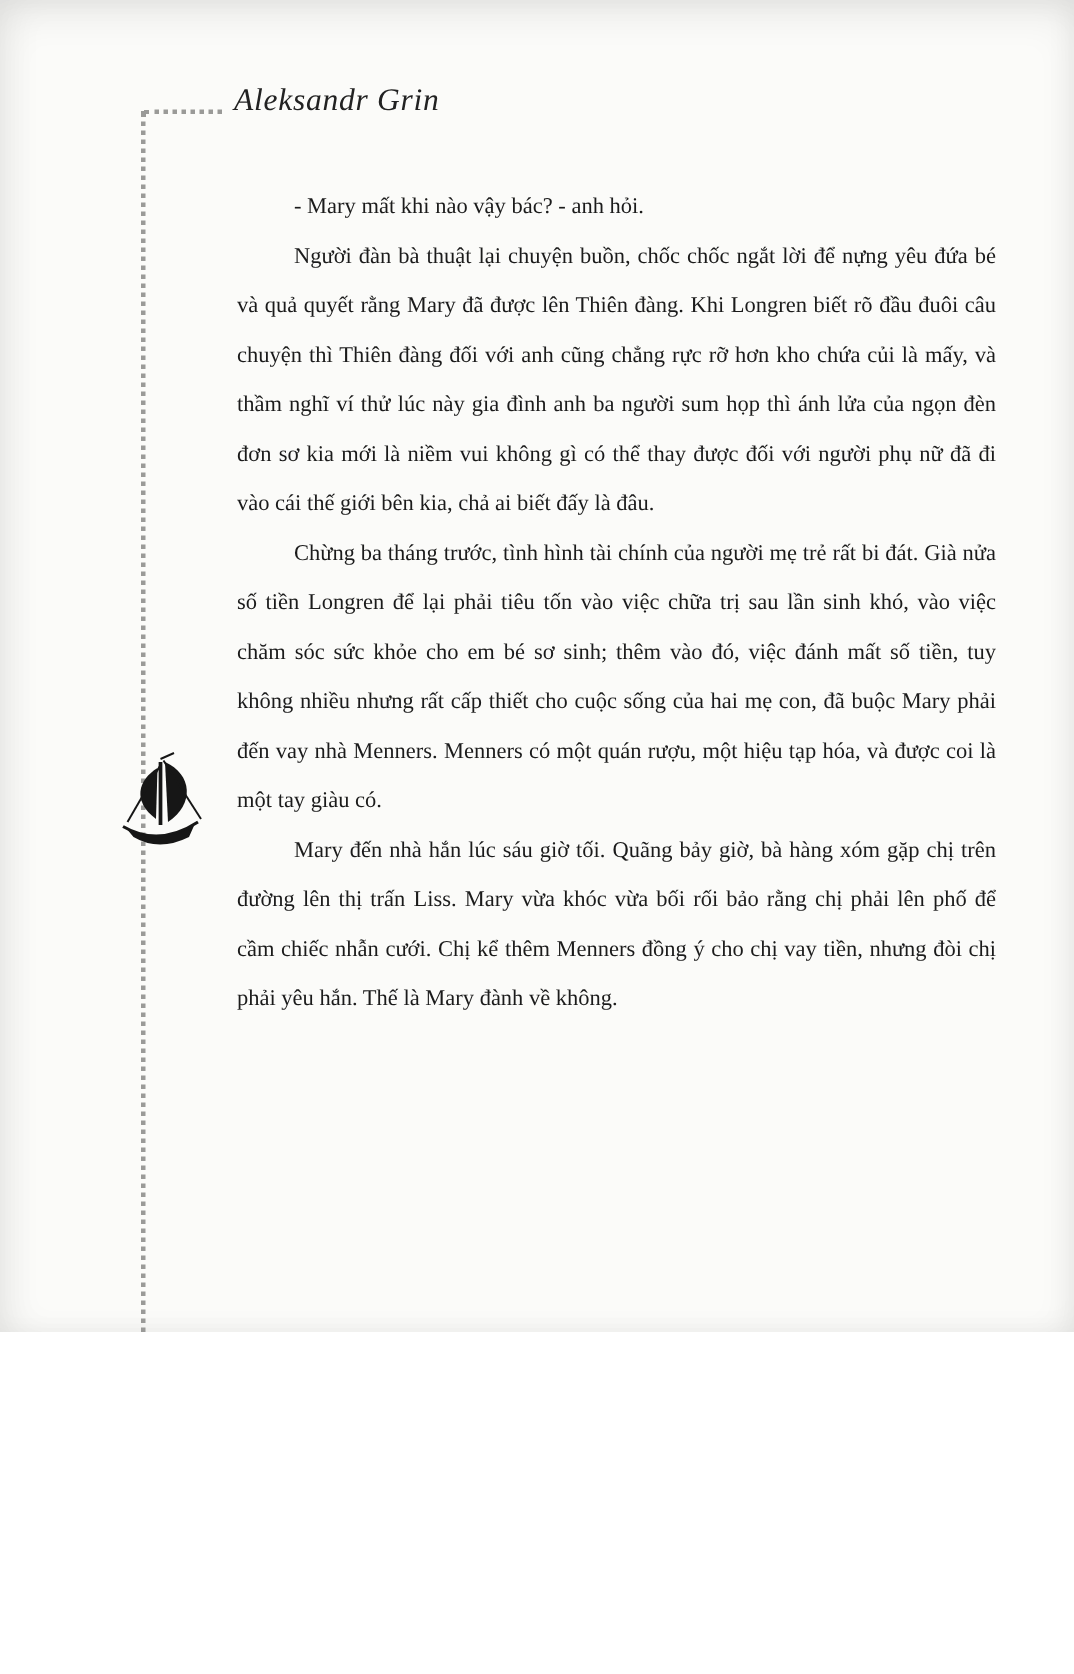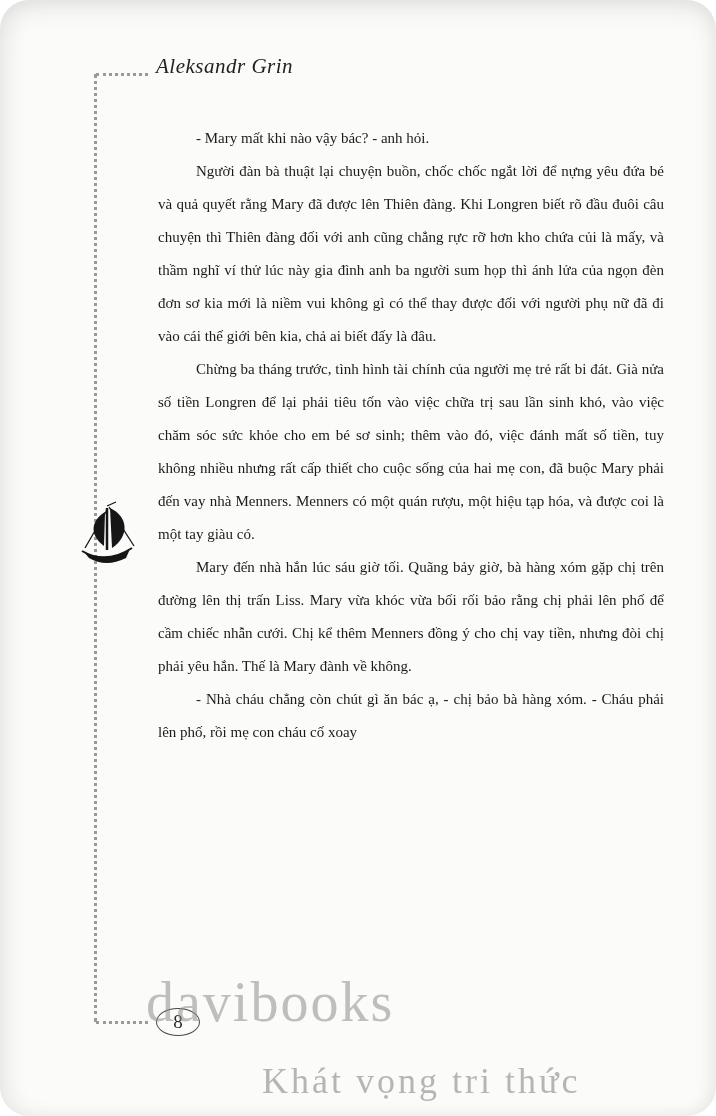--- a/index.html
+++ b/index.html
@@ -2,28 +2,27 @@
 <html><head>
 <meta charset="utf-8">
 <style>
   * { margin: 0; padding: 0; box-sizing: border-box; }
   html, body { width: 716px; height: 1116px; }
   body { font-family: "Liberation Serif", "DejaVu Serif", serif; }
 
   .page {
     position: relative;
     width: 716px;
-    height: 1116px;
+    height: 888px;
     background: #fbfbf9;
     color: #1b1b1b;
     overflow: hidden;
     box-shadow: inset 0 10px 26px rgba(0,0,0,0.07),
                 inset 10px 0 22px rgba(0,0,0,0.04),
                 inset -6px 0 16px rgba(0,0,0,0.03);
-    border-radius: 29px;
   }
 
   
   .vline {
     position: absolute;
     left: 94px; top: 74px;
     height: 948px; width: 0;
     border-left: 3px dotted #9a9a98;
   }
   .hline {
@@ -119,21 +118,20 @@
       <path d="M33 11 L58 50" stroke="#161616" stroke-width="1.3" fill="none"></path>
       <path d="M31 10 L40 6" stroke="#161616" stroke-width="1.3" fill="none"></path>
     </svg>
   </div>
 
   <div class="body-text">
     <p>- Mary mất khi nào vậy bác? - anh hỏi.</p>
     <p>Người đàn bà thuật lại chuyện buồn, chốc chốc ngắt lời để nựng yêu đứa bé và quả quyết rằng Mary đã được lên Thiên đàng. Khi Longren biết rõ đầu đuôi câu chuyện thì Thiên đàng đối với anh cũng chẳng rực rỡ hơn kho chứa củi là mấy, và thầm nghĩ ví thử lúc này gia đình anh ba người sum họp thì ánh lửa của ngọn đèn đơn sơ kia mới là niềm vui không gì có thể thay được đối với người phụ nữ đã đi vào cái thế giới bên kia, chả ai biết đấy là đâu.</p>
     <p>Chừng ba tháng trước, tình hình tài chính của người mẹ trẻ rất bi đát. Già nửa số tiền Longren để lại phải tiêu tốn vào việc chữa trị sau lần sinh khó, vào việc chăm sóc sức khỏe cho em bé sơ sinh; thêm vào đó, việc đánh mất số tiền, tuy không nhiều nhưng rất cấp thiết cho cuộc sống của hai mẹ con, đã buộc Mary phải đến vay nhà Menners. Menners có một quán rượu, một hiệu tạp hóa, và được coi là một tay giàu có.</p>
     <p>Mary đến nhà hắn lúc sáu giờ tối. Quãng bảy giờ, bà hàng xóm gặp chị trên đường lên thị trấn Liss. Mary vừa khóc vừa bối rối bảo rằng chị phải lên phố để cầm chiếc nhẫn cưới. Chị kể thêm Menners đồng ý cho chị vay tiền, nhưng đòi chị phải yêu hắn. Thế là Mary đành về không.</p>
-    <p>- Nhà cháu chẳng còn chút gì ăn bác ạ, - chị bảo bà hàng xóm. - Cháu phải lên phố, rồi mẹ con cháu cố xoay</p>
   </div>
 
   <div class="page-num">
     <span>8</span>
   </div>
 
   <div class="wm-title">davibooks</div>
   <div class="wm-sub">Khát vọng tri thức</div>
 
 </div>

